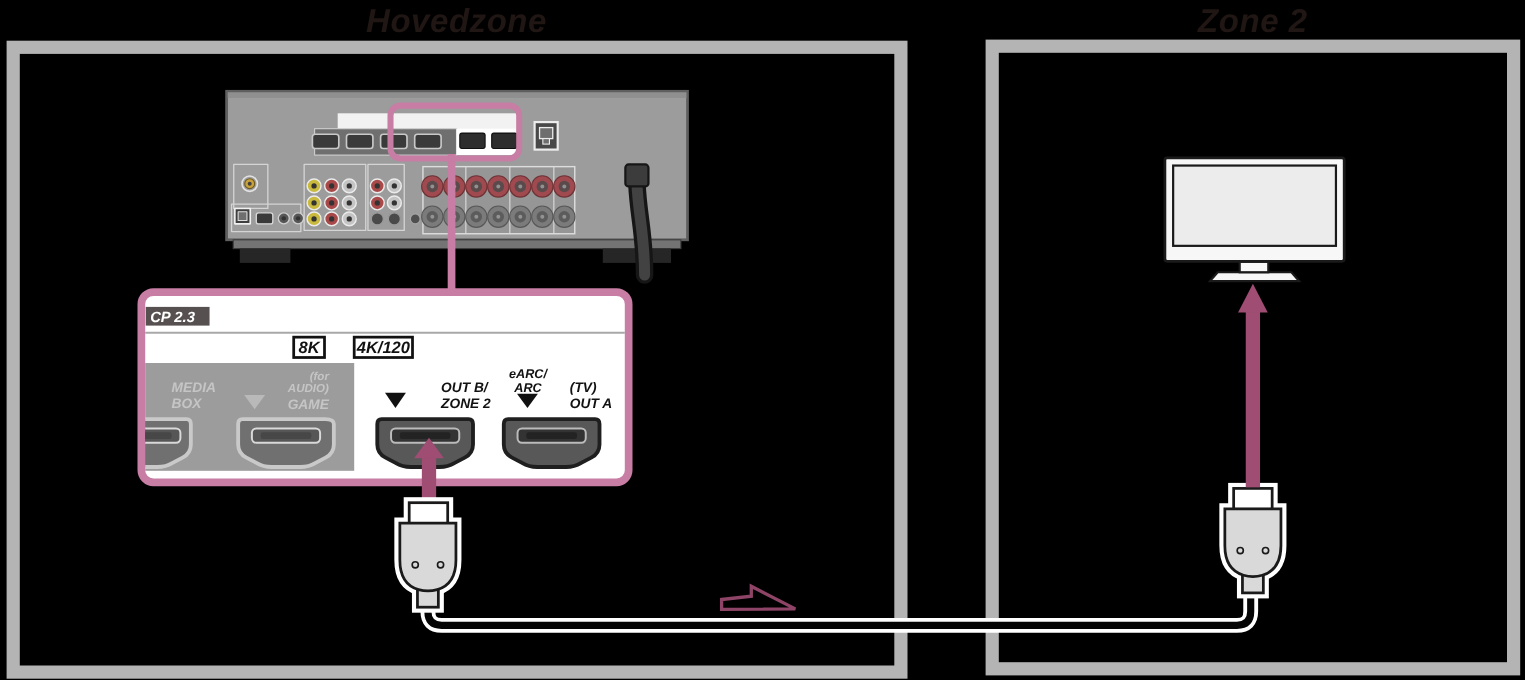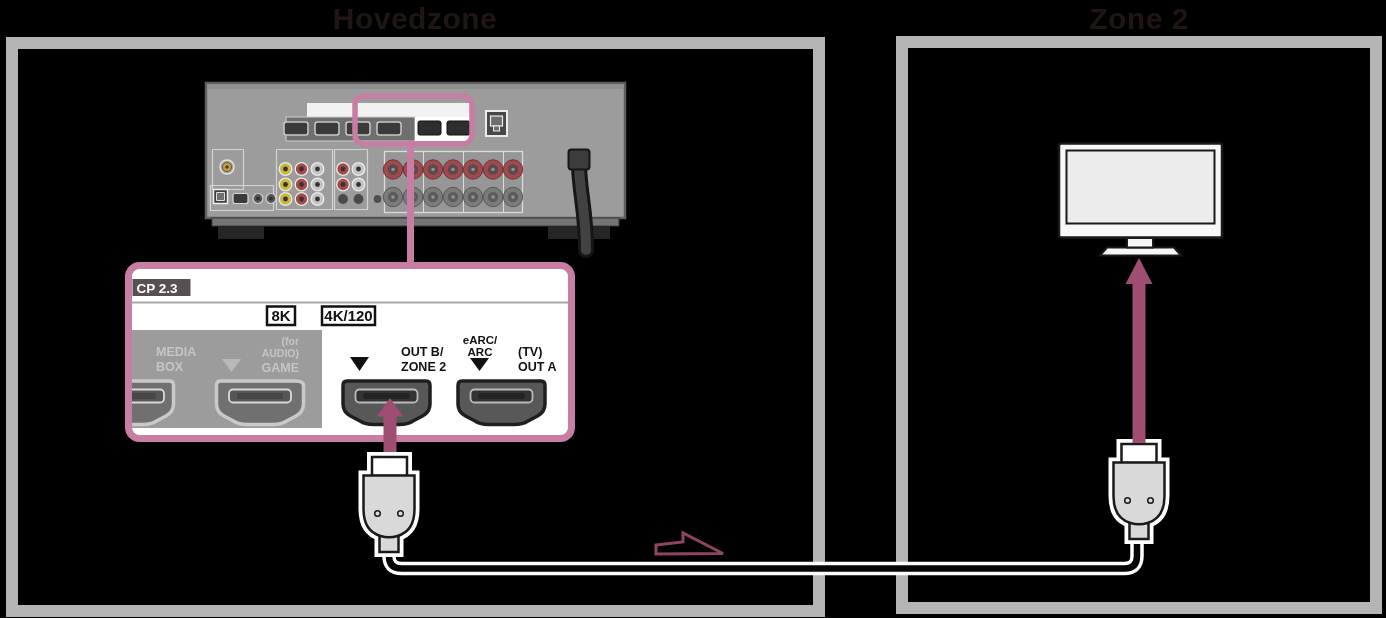--- a/index.html
+++ b/index.html
@@ -1,17 +1,17 @@
 <!DOCTYPE html>
 <html><head>
 <meta charset="utf-8">
 <style>
   html,body{margin:0;padding:0;background:#000;}
   #stage{position:relative;width:1386px;height:618px;background:#000;overflow:hidden;
-         font-family:"Liberation Sans", sans-serif;}
+         font-family:"Liberation Sans", sans-serif;font-style:italic;}
   svg{position:absolute;left:0;top:0;}
   text{font-family:"Liberation Sans", sans-serif;}
   .zone-label{fill:#201613;font-size:30px;font-weight:bold;letter-spacing:0.5px;}
   .badge-text{fill:#ffffff;font-size:13.5px;font-weight:bold;}
   .tag-text{fill:#111111;font-size:15px;font-weight:bold;}
   .port-label{fill:#111111;font-size:12.5px;font-weight:bold;}
   .port-label-sm{fill:#111111;font-size:11.5px;font-weight:bold;}
   .port-label-gray{fill:#c6c5c5;font-size:12.5px;font-weight:bold;}
   .port-label-gray-sm{fill:#c6c5c5;font-size:10.5px;font-weight:bold;}
 </style>

